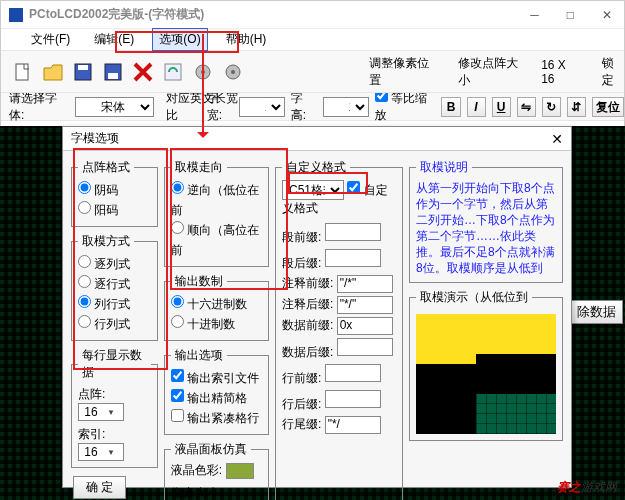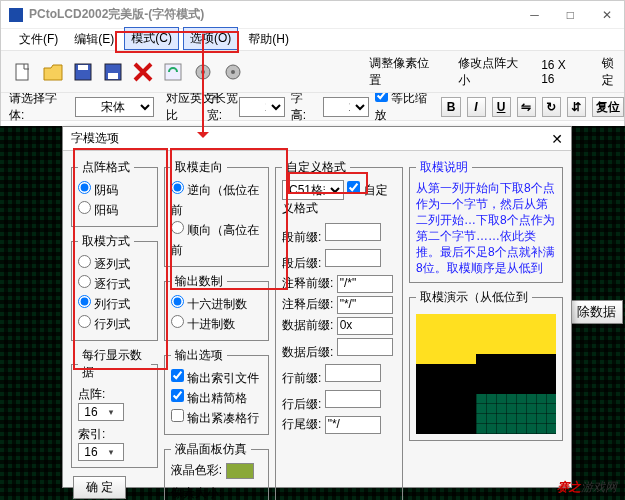--- a/index.html
+++ b/index.html
@@ -3,21 +3,21 @@
 <meta charset="utf-8">
 <style>
 * { box-sizing: border-box; margin: 0; padding: 0; font-family: "SimSun", "Microsoft YaHei", sans-serif; font-size: 12px; }
 body { background: #fff; width: 625px; height: 500px; overflow: hidden; position: relative; }
 .window { width: 625px; height: 500px; background: #fff; border: 1px solid #ccc; }
 .titlebar { height: 28px; background: #fff; display: flex; align-items: center; padding: 0 8px; border-bottom: 1px solid #eee; }
 .titlebar .icon { width: 14px; height: 14px; background: #1a4aa8; margin-right: 6px; }
 .titlebar .title { flex: 1; color: #888; font-weight: bold; }
 .wincontrols { display: flex; gap: 20px; color: #555; }
 .wincontrols span { padding: 0 4px; }
-.menubar { height: 22px; display: flex; align-items: flex-end; padding-left: 12px; gap: 4px; border-bottom: 1px solid #e6e6e6; position: relative; }
+.menubar { height: 22px; display: flex; align-items: center; padding-left: 24px; gap: 12px; border-bottom: 1px solid #e6e6e6; position: relative; }
 .menubar .mi { padding: 2px 6px; }
 .menubar .mi.hl { background: #dfe9ff; border: 1px solid #3366cc; }
 .toolbar { height: 42px; display: flex; align-items: center; gap: 2px; padding-left: 8px; border-bottom: 1px solid #e6e6e6; background: #f8f8f8; position: relative; }
 .tbtn { width: 30px; height: 30px; display: flex; align-items: center; justify-content: center; border: 1px solid transparent; }
 .tbtn svg { display: block; }
 .toolbar .lbl { margin-left: 8px; }
 .toolbar .spacer { flex: 0 0 auto; width: 110px; }
 .annot-arrow { position: absolute; left: 202px; top: 34px; width: 2px; height: 100px; background: #e02020; z-index: 60; pointer-events:none; }
 .annot-arrow::after { content: ""; position: absolute; bottom: -10px; left: -5px; border: 6px solid transparent; border-top-color: #e02020; }
 .annot-box { position: absolute; border: 2px solid #e02020; pointer-events: none; z-index: 55; }
@@ -73,21 +73,20 @@
     <div class="wincontrols">
       <span>─</span>
       <span>□</span>
       <span>✕</span>
     </div>
   </div>
 
   <div class="menubar">
     <div class="mi">文件(F)</div>
     <div class="mi">编辑(E)</div>
-    <div class="mi hl">模式(C)</div>
     <div class="mi hl">选项(O)</div>
     <div class="mi">帮助(H)</div>
   </div>
 
   <div class="toolbar">
     <div class="tbtn">
         <svg width="22" height="22">
           <rect x="4" y="3" width="12" height="16" fill="#fff" stroke="#555"></rect>
           <path d="M12 3v5h5" fill="none" stroke="#555"></path>
         </svg>

